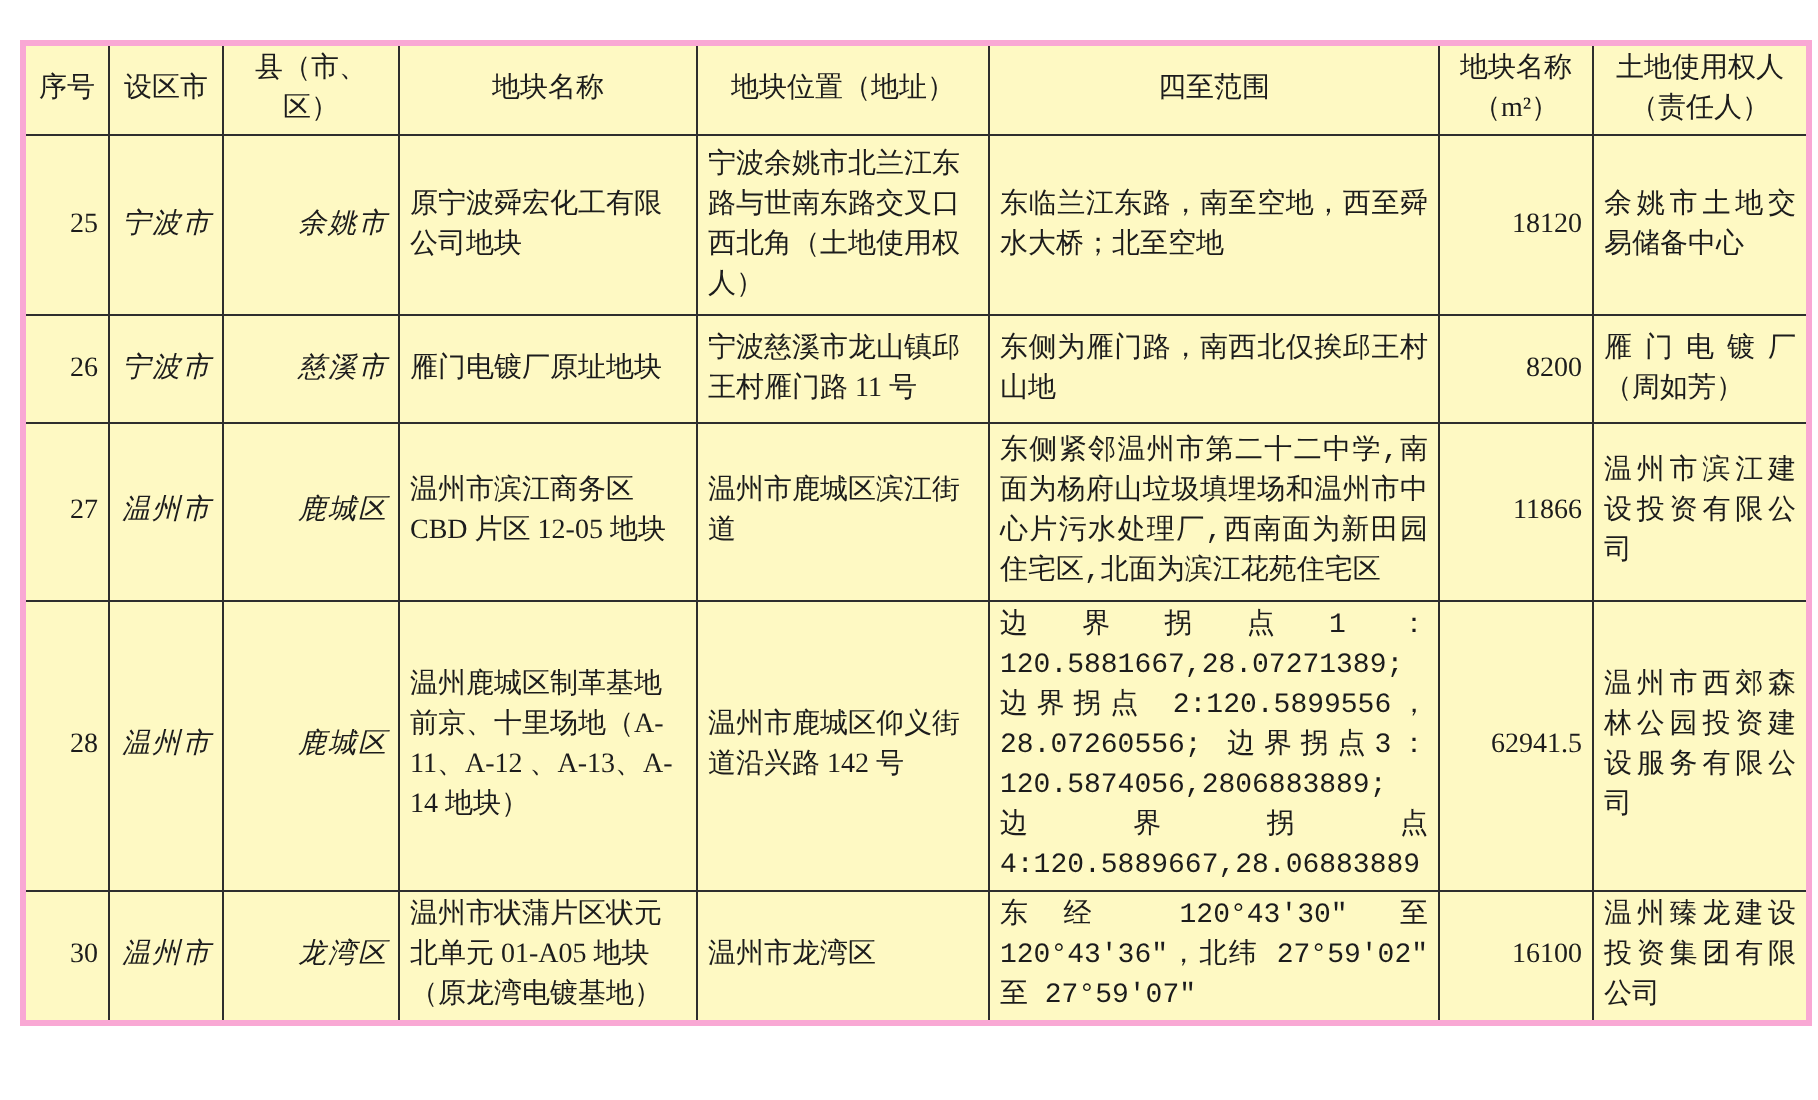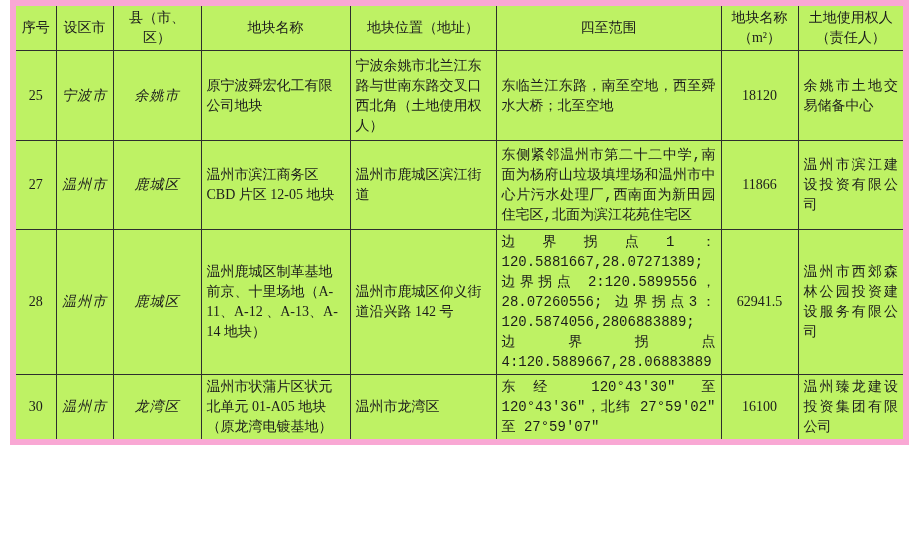--- a/index.html
+++ b/index.html
@@ -15,42 +15,42 @@
   .page {
     width: 909px;
     height: 550px;
     background: #ffffff;
     box-sizing: border-box;
   }
   table.land-table {
     border-collapse: collapse;
     table-layout: fixed;
     width: 893px;
-    margin: 0 0 0 10px;
-    border: 6px solid #f9a8d4;
-    background: #bef264;
+    margin: 20px 0 0 10px;
+    border: 3px solid #f9a8d4;
+    background: #fef9c3;
   }
   table.land-table td, table.land-table th {
     border: 1px solid #2e2e2e;
     vertical-align: middle;
     font-size: 14px;
     line-height: 20px;
     font-weight: normal;
     padding: 2px 5px;
     box-sizing: border-box;
     color: #1c1c1c;
     overflow: hidden;
   }
   thead th {
     text-align: center;
     white-space: pre-line;
     padding: 2px 1px;
   }
   td.c-seq, td.c-city, td.c-county, td.c-area {
-    text-align: center;
+    text-align: right;
   }
   td.c-city, td.c-county {
     letter-spacing: 1px;
     font-style: italic;
   }
   td.c-name, td.c-loc {
     text-align: left;
     padding: 2px 7px;
   }
   td.c-bound {
@@ -105,20 +105,30 @@
       <tr class="r-25">
         <td class="c-seq">25</td>
         <td class="c-city">宁波市</td>
         <td class="c-county">余姚市</td>
         <td class="c-name">原宁波舜宏化工有限公司地块</td>
         <td class="c-loc">宁波余姚市北兰江东路与世南东路交叉口西北角（土地使用权人）</td>
         <td class="c-bound">东临兰江东路，南至空地，西至舜水大桥；北至空地</td>
         <td class="c-area">18120</td>
         <td class="c-owner">余姚市土地交易储备中心</td>
       </tr>
+      <tr class="r-26">
+        <td class="c-seq">26</td>
+        <td class="c-city">宁波市</td>
+        <td class="c-county">慈溪市</td>
+        <td class="c-name">雁门电镀厂原址地块</td>
+        <td class="c-loc">宁波慈溪市龙山镇邱王村雁门路 11 号</td>
+        <td class="c-bound">东侧为雁门路，南西北仅挨邱王村山地</td>
+        <td class="c-area">8200</td>
+        <td class="c-owner">雁门电镀厂（周如芳）</td>
+      </tr>
       <tr class="r-27">
         <td class="c-seq">27</td>
         <td class="c-city">温州市</td>
         <td class="c-county">鹿城区</td>
         <td class="c-name">温州市滨江商务区CBD 片区 12-05 地块</td>
         <td class="c-loc">温州市鹿城区滨江街道</td>
         <td class="c-bound">东侧紧邻温州市第二十二中学,南面为杨府山垃圾填埋场和温州市中心片污水处理厂,西南面为新田园住宅区,北面为滨江花苑住宅区</td>
         <td class="c-area">11866</td>
         <td class="c-owner">温州市滨江建设投资有限公司</td>
       </tr>

